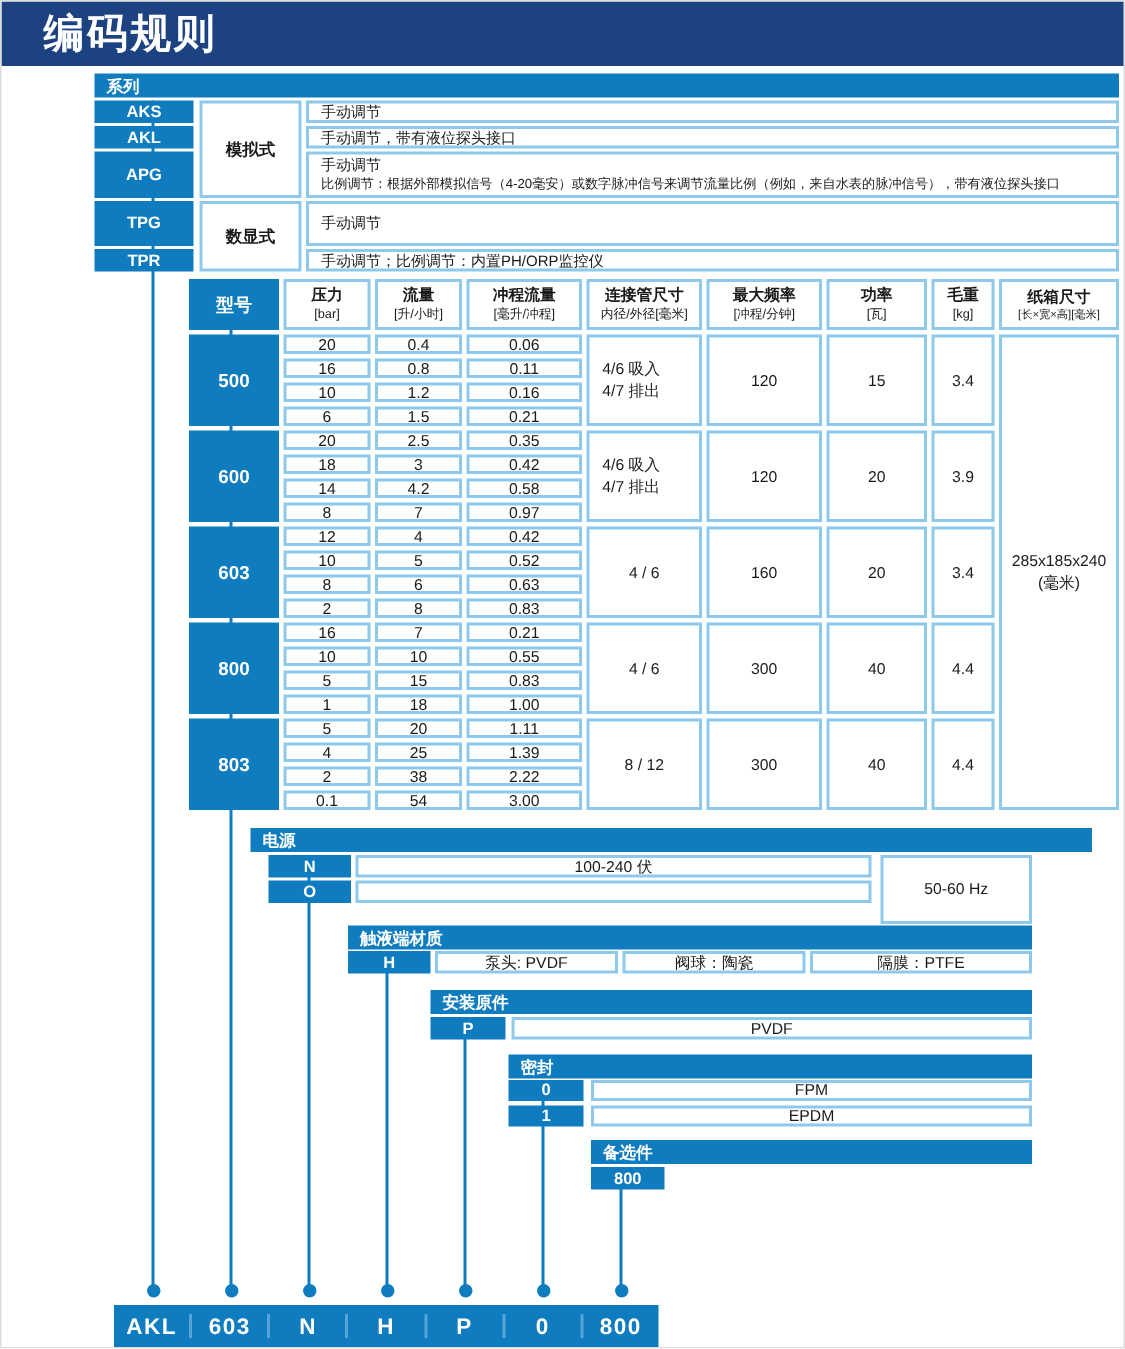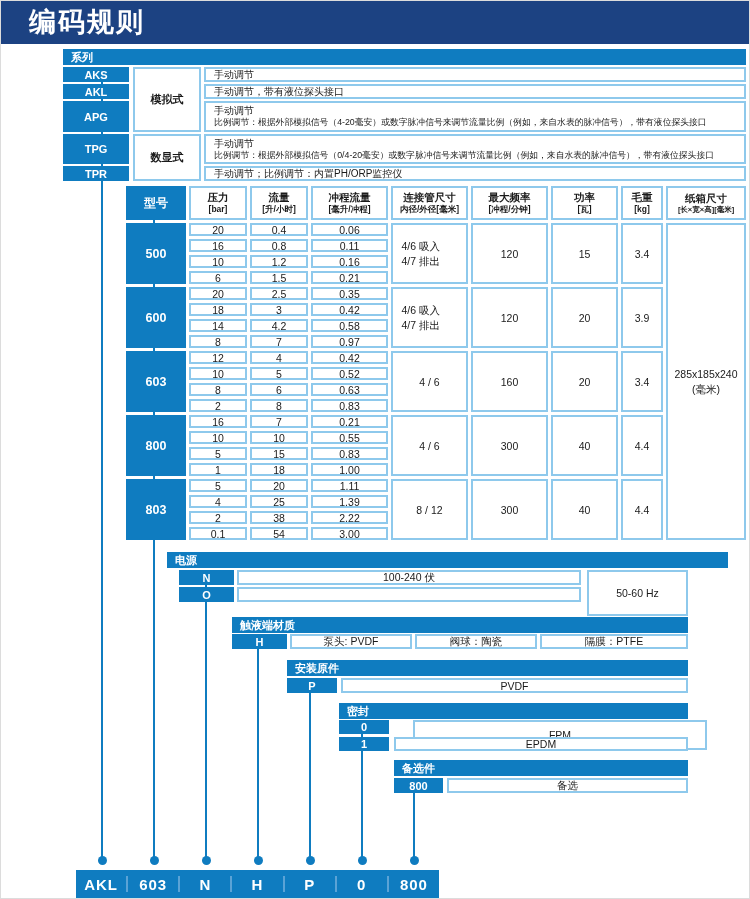--- a/index.html
+++ b/index.html
@@ -32,21 +32,21 @@
   .vcell.col{flex-direction:column;align-items:flex-start;justify-content:center;padding-left:8px;line-height:1.3;}
   .l1{font-size:10px;white-space:nowrap;}
   .l2{font-size:8.8px;white-space:nowrap;}
   
   .spec{position:absolute;left:125px;top:185px;width:620px;height:354px;z-index:1;
         display:grid;grid-template-columns:60px 58px 58px 77px 77px 77px 67px 42px 80px;
         grid-template-rows:34px repeat(20,13px);gap:3px;}
   .spec > div{box-sizing:border-box;display:flex;align-items:center;justify-content:center;}
   .hc{background:#fff;border:2px solid var(--lt);flex-direction:column;line-height:1.25;}
   .ht{font-weight:bold;font-size:10.5px;white-space:nowrap;}
-  .hs{font-weight:bold;font-size:8.5px;white-space:nowrap;}
+  .hs{font-weight:normal;font-size:8.5px;white-space:nowrap;}
   .hs.tiny{font-size:7.5px;}
   .hblue{background:var(--blue);color:#fff;font-weight:bold;font-size:12px;border:none;}
   .mc{background:var(--blue);color:#fff;font-weight:bold;font-size:12.5px;}
   .dc{background:#fff;border:2px solid var(--lt);font-size:10.5px;}
   .two{flex-direction:column;line-height:1.35;}
   .two .ln{font-size:10.5px;white-space:nowrap;text-align:left;width:56px;}
   .cart{flex-direction:column;line-height:1.4;font-size:10.5px;}
   
   .codebar{position:absolute;left:75px;top:869px;width:363px;height:28px;background:var(--blue);
         display:flex;align-items:center;z-index:2;}
@@ -93,21 +93,20 @@
   </div>
   <div class="vcell left" style="left:203px;top:83px;width:542px;height:15px">
     <span class="l1">手动调节，带有液位探头接口</span>
   </div>
   <div class="vcell col" style="left:203px;top:100px;width:542px;height:31px">
     <span class="l1">手动调节</span>
     <span class="l2">比例调节：根据外部模拟信号（4-20毫安）或数字脉冲信号来调节流量比例（例如，来自水表的脉冲信号），带有液位探头接口</span>
   </div>
   <div class="vcell col" style="left:203px;top:133px;width:542px;height:30px">
     <span class="l1">手动调节</span>
-    <span class="l2">比例调节：根据外部模拟信号（0/4-20毫安）或数字脉冲信号来调节流量比例（例如，来自水表的脉冲信号），带有液位探头接口</span>
   </div>
   <div class="vcell left" style="left:203px;top:165px;width:542px;height:15px">
     <span class="l1">手动调节；比例调节：内置PH/ORP监控仪</span>
   </div>
 
   <div class="spec">
     <div class="hblue" style="grid-area:1/1/2/2">
       <span>型号</span>
     </div>
     <div class="hc" style="grid-area:1/2/2/3">
@@ -258,26 +257,25 @@
   <div class="vcell" style="left:414px;top:633px;width:122px;height:15px">阀球：陶瓷</div>
   <div class="vcell" style="left:539px;top:633px;width:148px;height:15px">隔膜：PTFE</div>
 
   <div class="shead" style="left:286px;top:659px;width:401px;height:16px">安装原件</div>
   <div class="kcell" style="left:286px;top:677px;width:50px;height:15px">P</div>
   <div class="vcell" style="left:340px;top:677px;width:347px;height:15px">PVDF</div>
 
   <div class="shead" style="left:338px;top:702px;width:349px;height:16px">密封</div>
   <div class="kcell" style="left:338px;top:719px;width:50px;height:14px">0</div>
   <div class="kcell" style="left:338px;top:736px;width:50px;height:14px">1</div>
-  <div class="vcell" style="left:412px;top:719px;width:294px;height:30px">FPM</div>
+  <div class="vcell" style="left:393px;top:719px;width:294px;height:14px">FPM</div>
   <div class="vcell" style="left:393px;top:736px;width:294px;height:14px">EPDM</div>
 
   <div class="shead" style="left:393px;top:759px;width:294px;height:16px">备选件</div>
   <div class="kcell" style="left:393px;top:777px;width:49px;height:15px">800</div>
-  <div class="vcell" style="left:446px;top:777px;width:241px;height:15px">备选</div>
 
   <div class="codebar">
     <span class="seg">AKL</span>
     <span class="sep"></span>
     <span class="seg">603</span>
     <span class="sep"></span>
     <span class="seg">N</span>
     <span class="sep"></span>
     <span class="seg">H</span>
     <span class="sep"></span>

